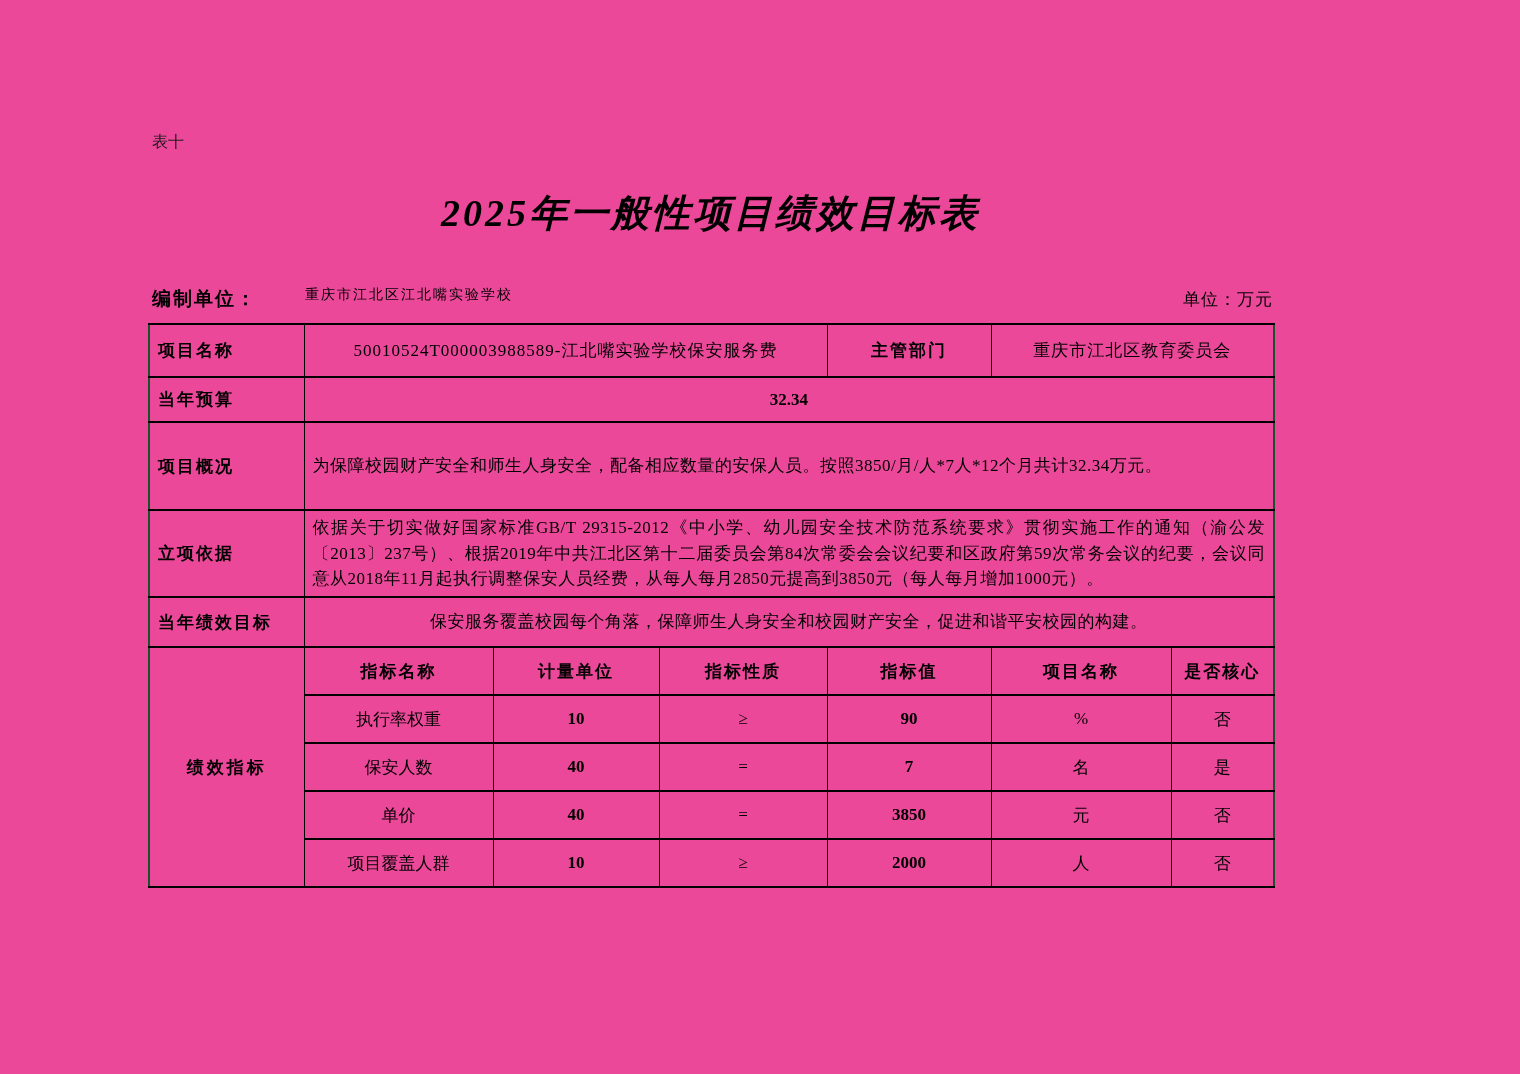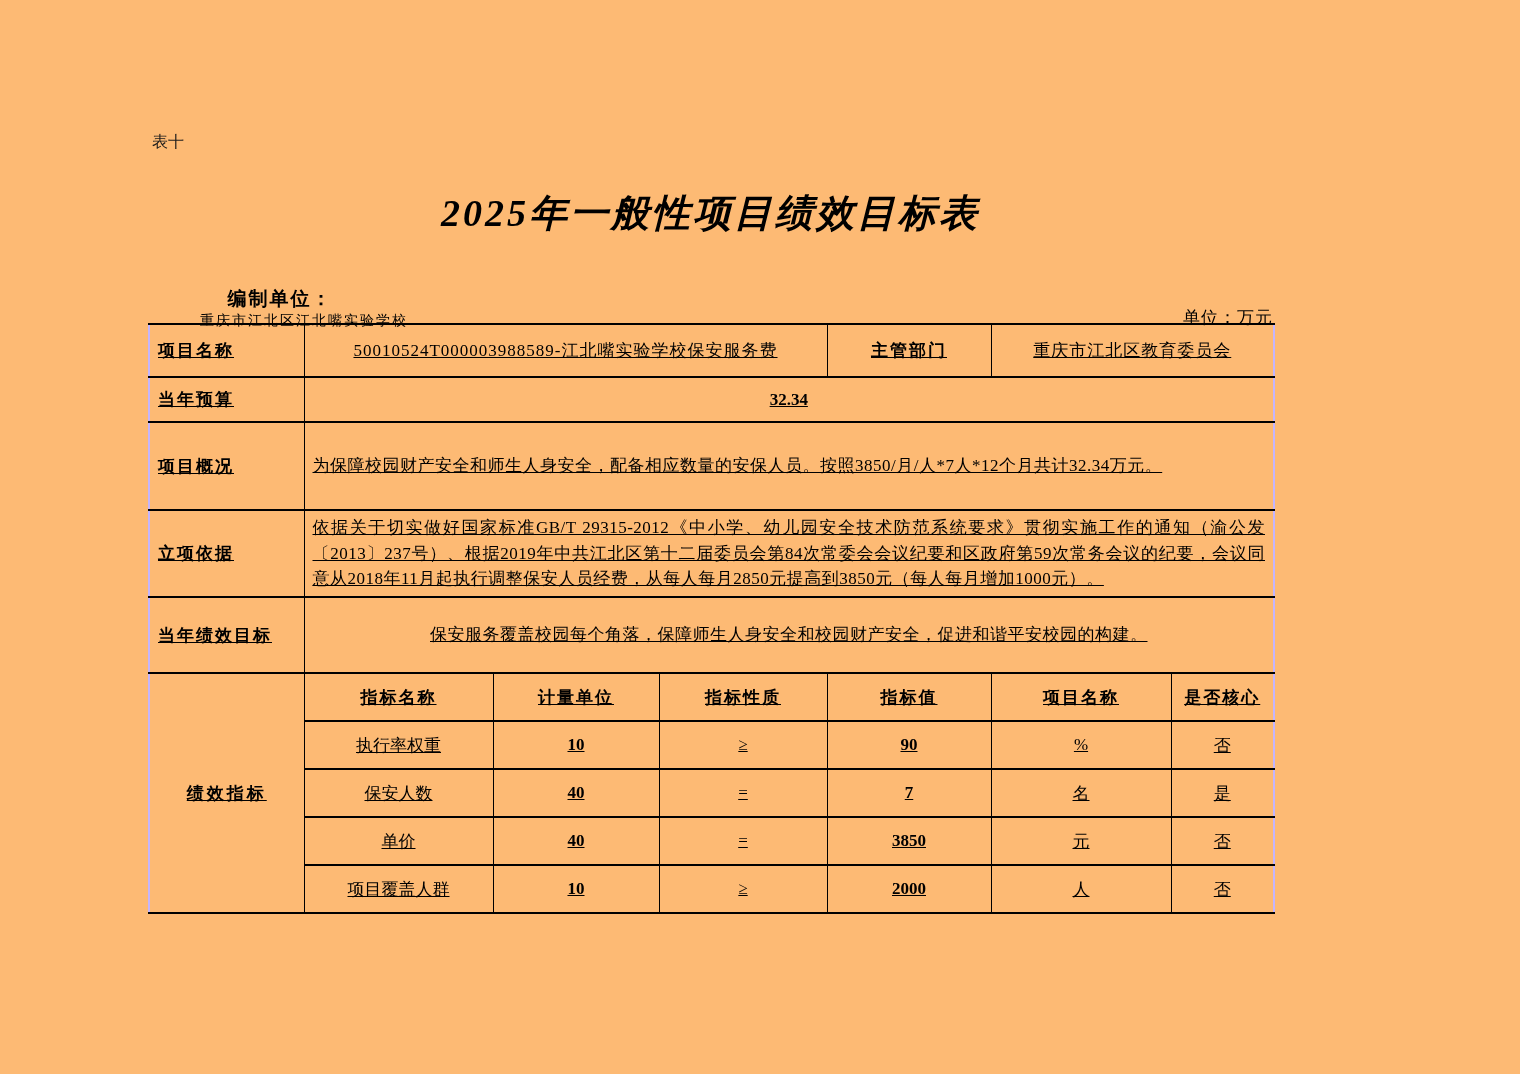--- a/index.html
+++ b/index.html
@@ -7,64 +7,63 @@
   body {
     width: 1520px; height: 1074px;
     font-family: "Liberation Serif", "DejaVu Serif", serif;
     color: #000000;
     position: relative;
     overflow: hidden;
   }
   .page {
     position: absolute; left: 0; top: 0;
     width: 1520px; height: 1074px;
-    background: #fdba74;
+    background: #ec4899;
   }
   .corner-label {
     position: absolute; left: 152px; top: 132px;
     font-size: 16px; color: #1a1a1a;
   }
   .doc-title {
     position: absolute; left: 148px; top: 188px; width: 1125px;
     text-align: center;
     font-size: 38px; font-weight: bold; letter-spacing: 3px;
     color: #000000;
     font-style: italic;
   }
   .meta-row {
     position: absolute; left: 152px; top: 286px; width: 1121px;
     display: flex; justify-content: space-between; align-items: flex-end;
   }
-  .meta-left { display: flex; align-items: center; flex-direction: column; }
+  .meta-left { display: flex; align-items: flex-start; }
   .meta-label { font-weight: bold; font-size: 19px; letter-spacing: 2px; }
   .meta-value { font-size: 14px; margin-left: 48px; letter-spacing: 2px; }
   .meta-right { font-size: 17px; letter-spacing: 1px; padding-bottom: 1px; }
 
   table.main {
     position: absolute; left: 148px; top: 323px;
     width: 1125px;
     border-collapse: collapse;
     table-layout: fixed;
-    border: 2px solid #c4b5fd;
-    text-decoration: underline;
+    border: 2px solid #14532d;
   }
   table.main td {
     border: 1px solid #000000;
     border-top-width: 2px;
     border-bottom-width: 2px;
     padding: 3px 8px;
     font-size: 17px;
     vertical-align: middle;
     overflow: hidden;
   }
   .row-name     { height: 53px; }
   .row-budget   { height: 45px; }
   .row-overview { height: 88px; }
   .row-basis    { height: 87px; }
-  .row-target   { height: 76px; }
+  .row-target   { height: 50px; }
   .row-ind      { height: 48px; }
 
   td.label {
     font-weight: bold; font-size: 19px; letter-spacing: 2px;
     padding-left: 6px; white-space: nowrap;
   }
   td.center { text-align: center; }
   td.value-name { font-size: 18px; letter-spacing: 1px; }
   td.budget-val { font-weight: bold; font-size: 18px; }
   td.body-text { font-size: 17px; line-height: 1.45; letter-spacing: 0.5px; padding-left: 10px; padding-right: 10px; }

